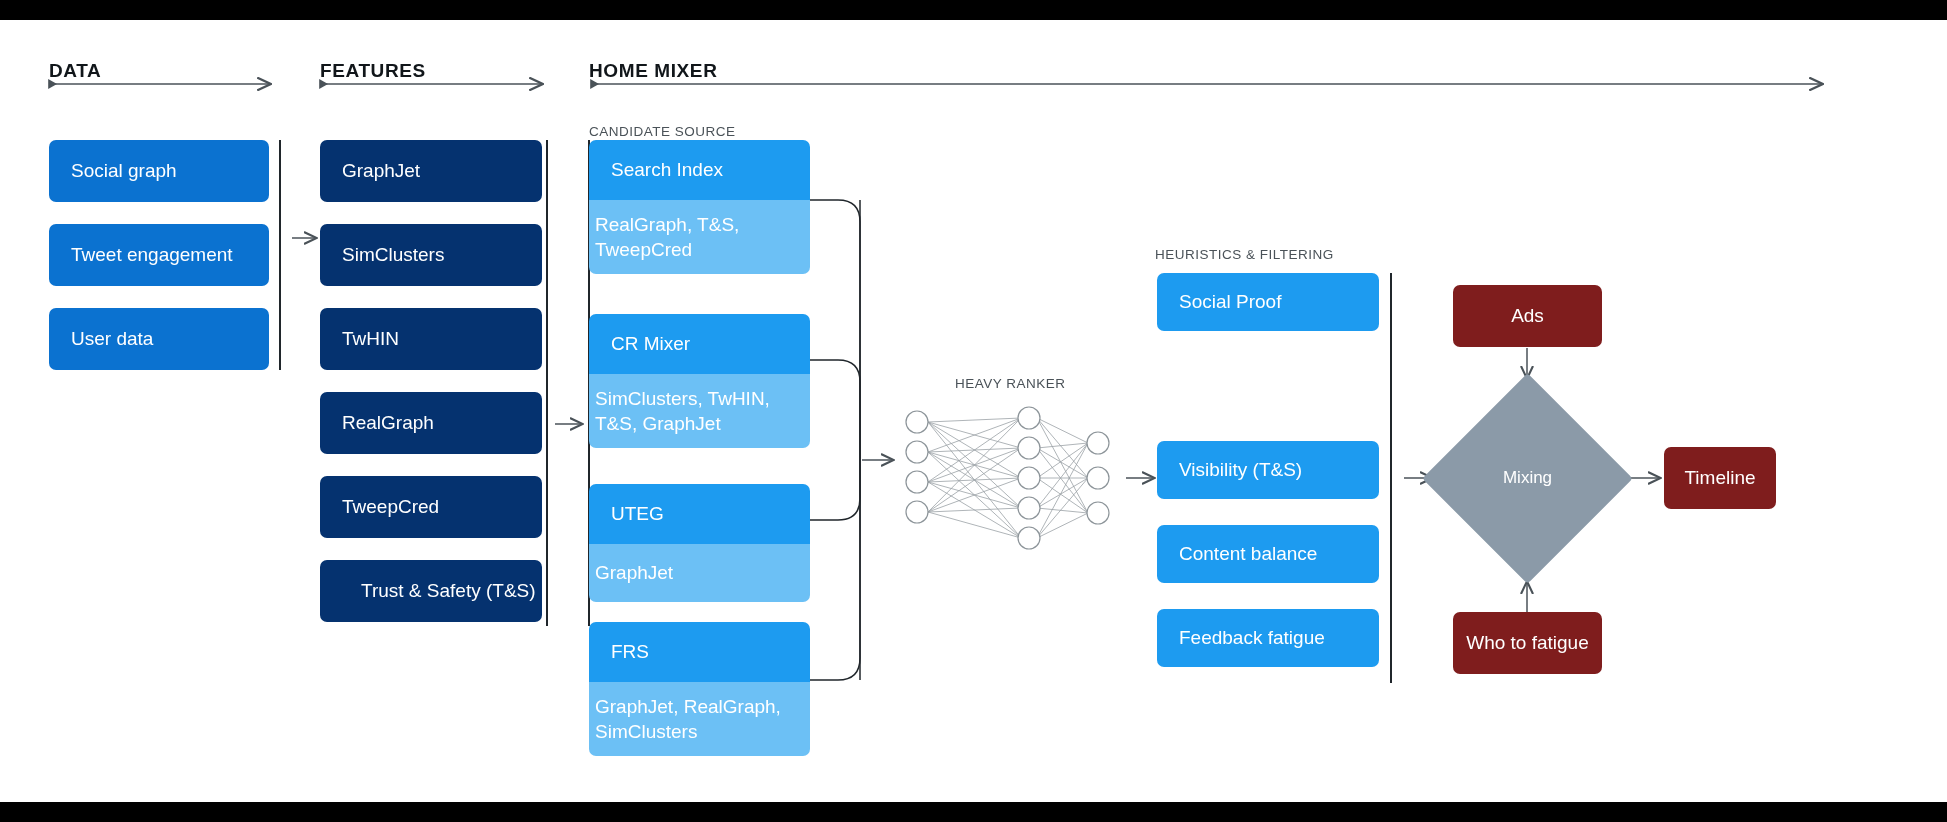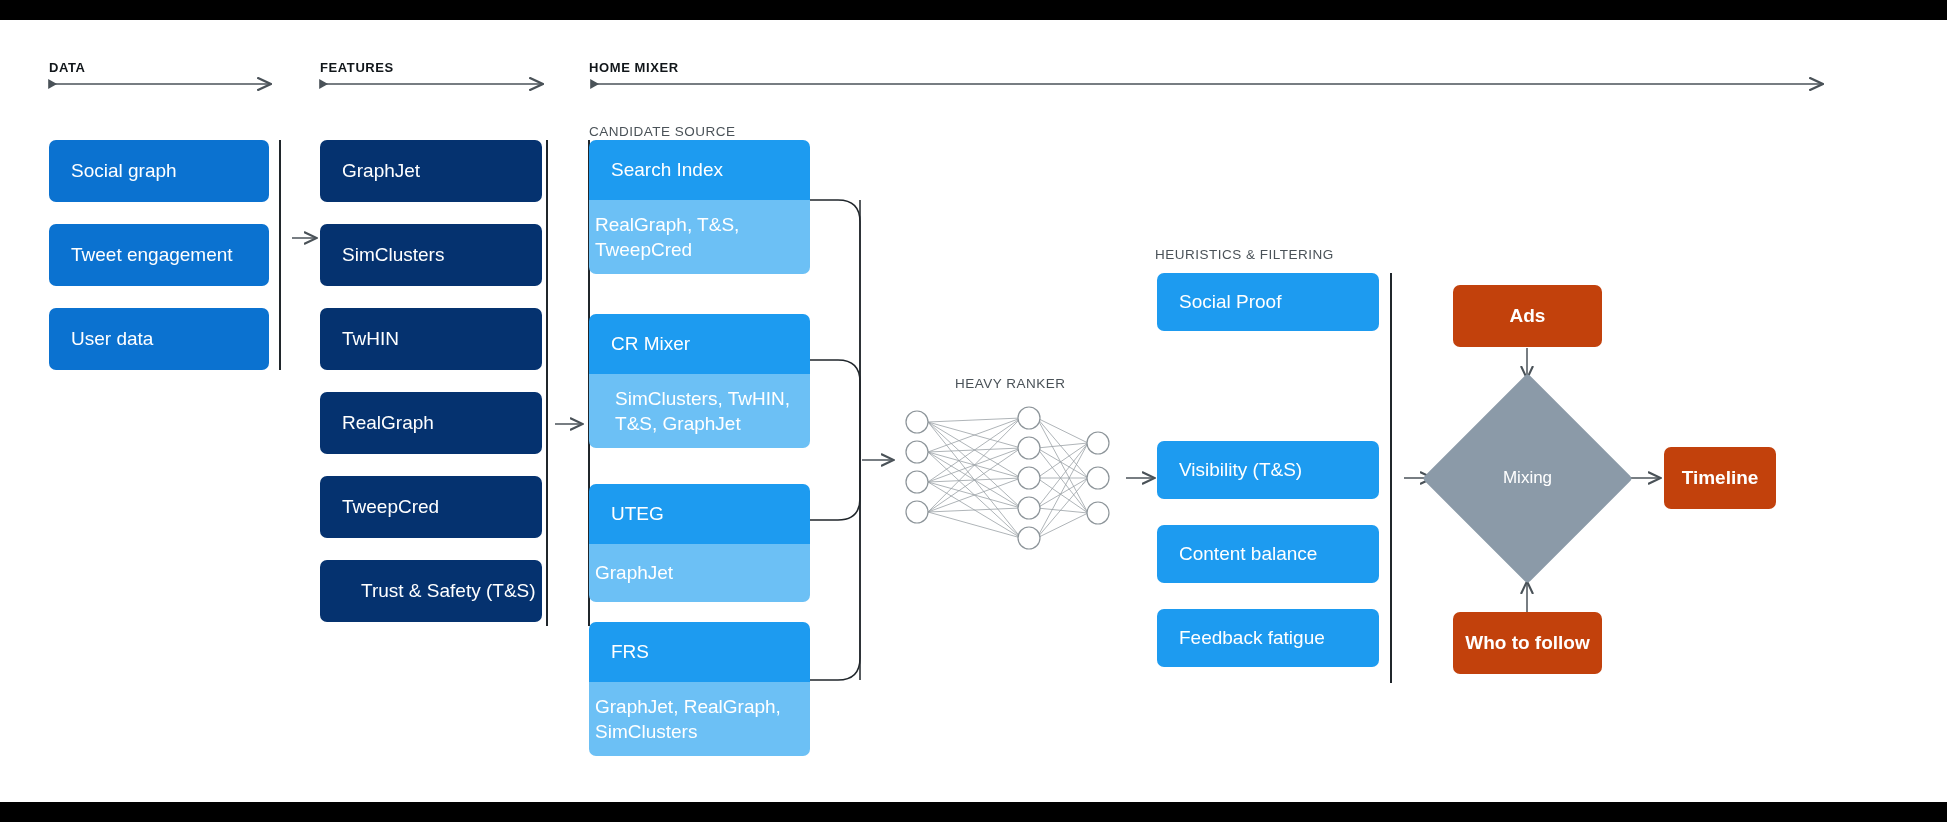--- a/index.html
+++ b/index.html
@@ -22,21 +22,21 @@
     left: 0;
     top: 20px;
     width: 1947px;
     height: 782px;
     background: #ffffff;
   }
 
   
   .sec-title {
     position: absolute;
-    font-size: 13px;
+    font-size: 19px;
     font-weight: bold;
     letter-spacing: 0.6px;
     color: #11161a;
     white-space: nowrap;
   }
   .sub-title {
     position: absolute;
     font-size: 13.5px;
     font-weight: normal;
     letter-spacing: 0.5px;
@@ -58,21 +58,21 @@
   }
   .box-center {
     justify-content: center;
     padding-left: 0;
   }
   .box.data      { background: #0b72d0; }
   .box.feature   { background: #05326f; }
   .box.cs-head   { background: #1d9bf0; border-radius: 7px 7px 0 0; }
   .box.cs-body   { background: #6cc0f5; border-radius: 0 0 7px 7px; padding-left: 6px; }
   .box.heuristic { background: #1d9bf0; }
-  .box.output    { background: #c2410c; font-weight: bold; }
+  .box.output    { background: #7f1d1d; }
 
   
   .vrule {
     position: absolute;
     width: 1.6px;
     background: #20262b;
   }
 
   
   .diamond {
@@ -266,21 +266,21 @@
       <span>Search Index</span>
     </div>
     <div class="box cs-body" style="left:589px; top:180px; width:221px; height:74px; white-space:pre-line;">
       <span>RealGraph, T&amp;S,
 TweepCred</span>
     </div>
 
     <div class="box cs-head" style="left:589px; top:294px; width:221px; height:60px;">
       <span>CR Mixer</span>
     </div>
-    <div class="box cs-body" style="left:589px; top:354px; width:221px; height:74px; white-space:pre-line;justify-content:center;">
+    <div class="box cs-body" style="left:589px; top:354px; width:221px; height:74px; white-space:pre-line;">
       <span>SimClusters, TwHIN,
 T&amp;S, GraphJet</span>
     </div>
 
     <div class="box cs-head" style="left:589px; top:464px; width:221px; height:60px;">
       <span>UTEG</span>
     </div>
     <div class="box cs-body" style="left:589px; top:524px; width:221px; height:58px; white-space:pre-line;">
       <span>GraphJet</span>
     </div>
@@ -307,21 +307,21 @@
     </div>
 
     <div class="box output box-center" style="left:1453px; top:265px; width:149px; height:62px;">
       <span>Ads</span>
     </div>
 
     <div class="diamond" style="left:1453px; top:384px; width:149px; height:149px;"></div>
     <div class="diamond-label" style="left:1453px; top:448px; width:149px;">Mixing</div>
 
     <div class="box output box-center" style="left:1453px; top:592px; width:149px; height:62px;">
-      <span>Who to follow</span>
+      <span>Who to fatigue</span>
     </div>
 
     <div class="box output box-center" style="left:1664px; top:427px; width:112px; height:62px;">
       <span>Timeline</span>
     </div>
 
   </div>
 </div>
 
 </body></html>

